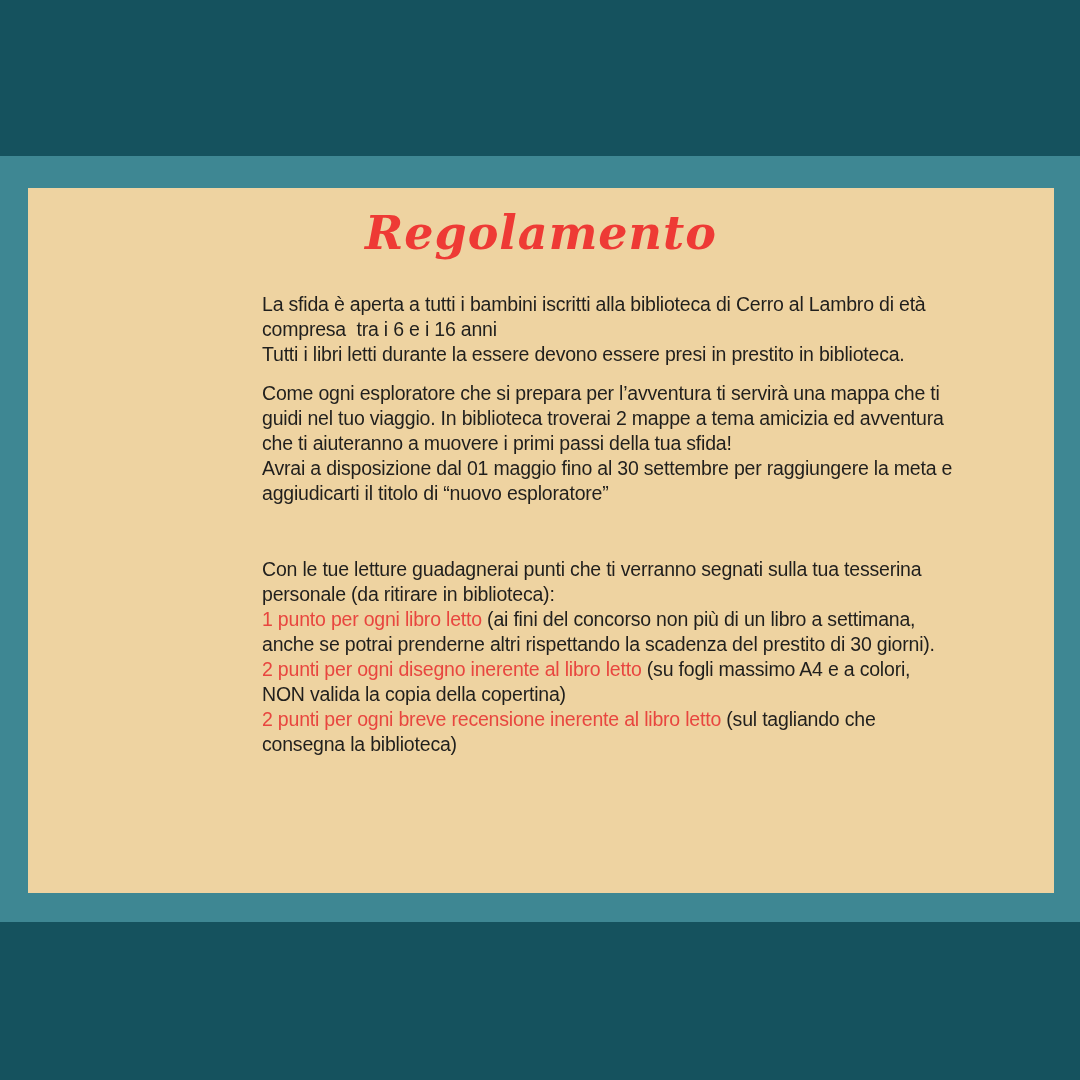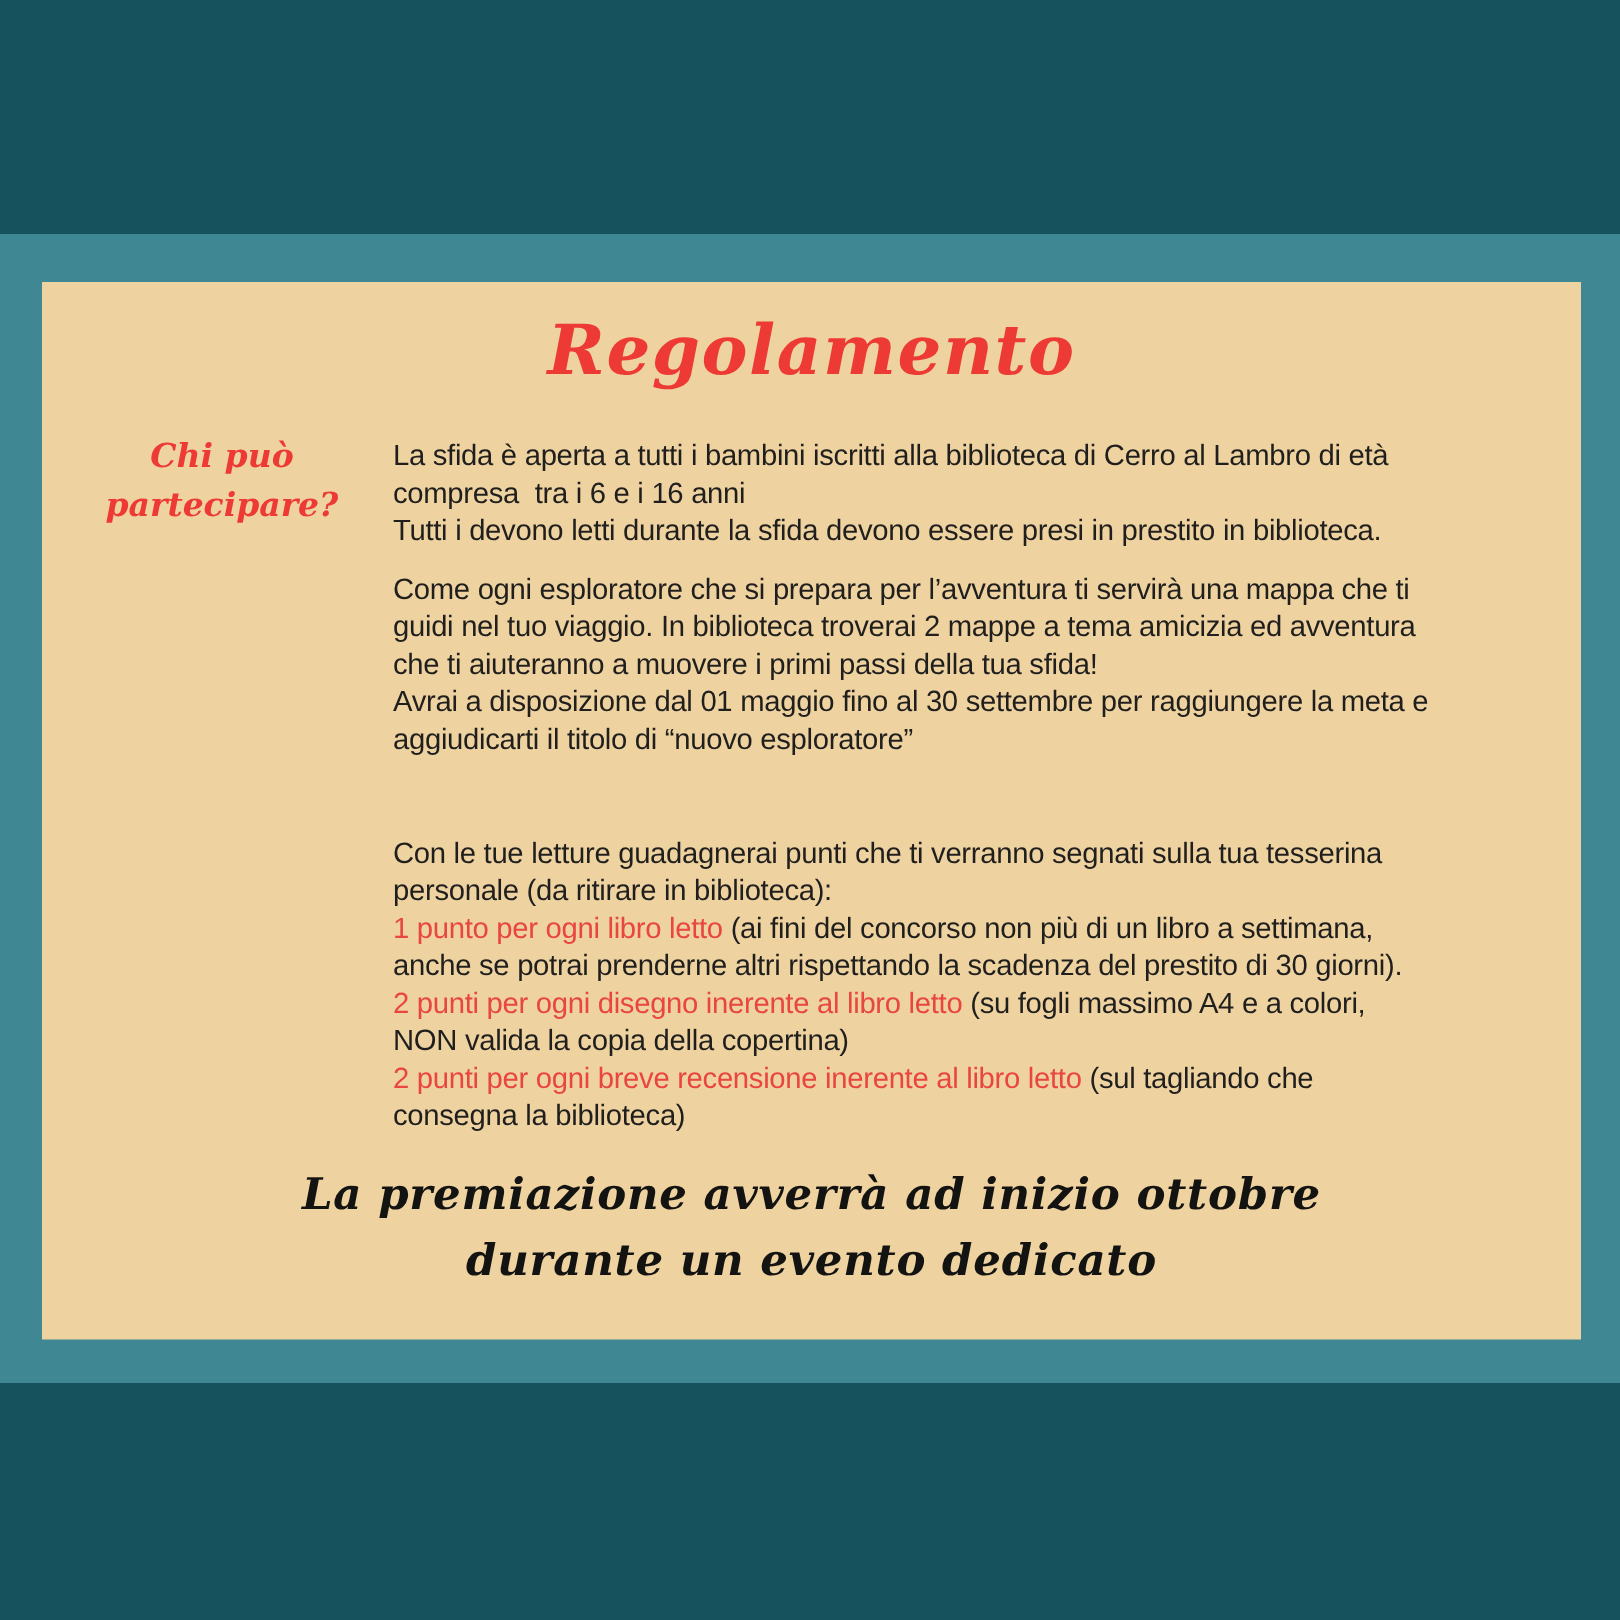--- a/index.html
+++ b/index.html
@@ -60,25 +60,20 @@
 <body>
 
 <div class="poster">
   <div class="band band-top"></div>
   <div class="band band-mid"></div>
   <div class="band band-bottom"></div>
 
   <div class="card">
     <h1 class="title script">Regolamento</h1>
 
-    <div class="heading heading-1 script">Chi può partecipare?</div>
-    <div class="body body-1"><span>La sfida è aperta a tutti i bambini </span><span class="b">iscritti</span><span> alla biblioteca di Cerro al Lambro di età</span><br><span>compresa  tra </span><span class="b">i 6 e i 16 anni</span><br><span>Tutti i devono letti durante la sfida devono essere </span><span class="b">presi in prestito in biblioteca.</span></div>
+    <div class="body body-1"><span>La sfida è aperta a tutti i bambini </span><span class="b">iscritti</span><span> alla biblioteca di Cerro al Lambro di età</span><br><span>compresa  tra </span><span class="b">i 6 e i 16 anni</span><br><span>Tutti i libri letti durante la essere devono essere </span><span class="b">presi in prestito in biblioteca.</span></div>
 
     <div class="body body-2"><span>Come ogni esploratore che si prepara per l’avventura ti servirà una mappa che ti</span><br><span>guidi nel tuo viaggio. In biblioteca troverai 2 mappe a tema amicizia ed avventura</span><br><span>che ti aiuteranno a muovere i primi passi della tua sfida!</span><br><span>Avrai a disposizione dal </span><span class="b">01 maggio fino al 30 settembre</span><span> per raggiungere la meta e</span><br><span>aggiudicarti il titolo di “</span><span class="i">nuovo esploratore</span><span>”</span></div>
 
     <div class="body body-3"><span>Con le tue letture guadagnerai punti che ti verranno segnati sulla tua tesserina</span><br><span>personale (da ritirare in biblioteca):</span><br><span class="red">1 punto per ogni libro letto</span><span> (ai fini del concorso non più di un libro a settimana,</span><br><span>anche se potrai prenderne altri rispettando la scadenza del prestito di 30 giorni).</span><br><span class="red">2 punti per ogni disegno inerente al libro letto</span><span> (su fogli massimo A4 e a colori,</span><br><span>NON valida la copia della copertina)</span><br><span class="red">2 punti per ogni breve recensione inerente al libro letto</span><span> (sul tagliando che</span><br><span>consegna la biblioteca)</span></div>
 
-    <div class="footer script">
-      <div>La premiazione avverrà ad inizio ottobre</div>
-      <div>durante un evento dedicato</div>
-    </div>
   </div>
 </div>
 
 </body></html>

